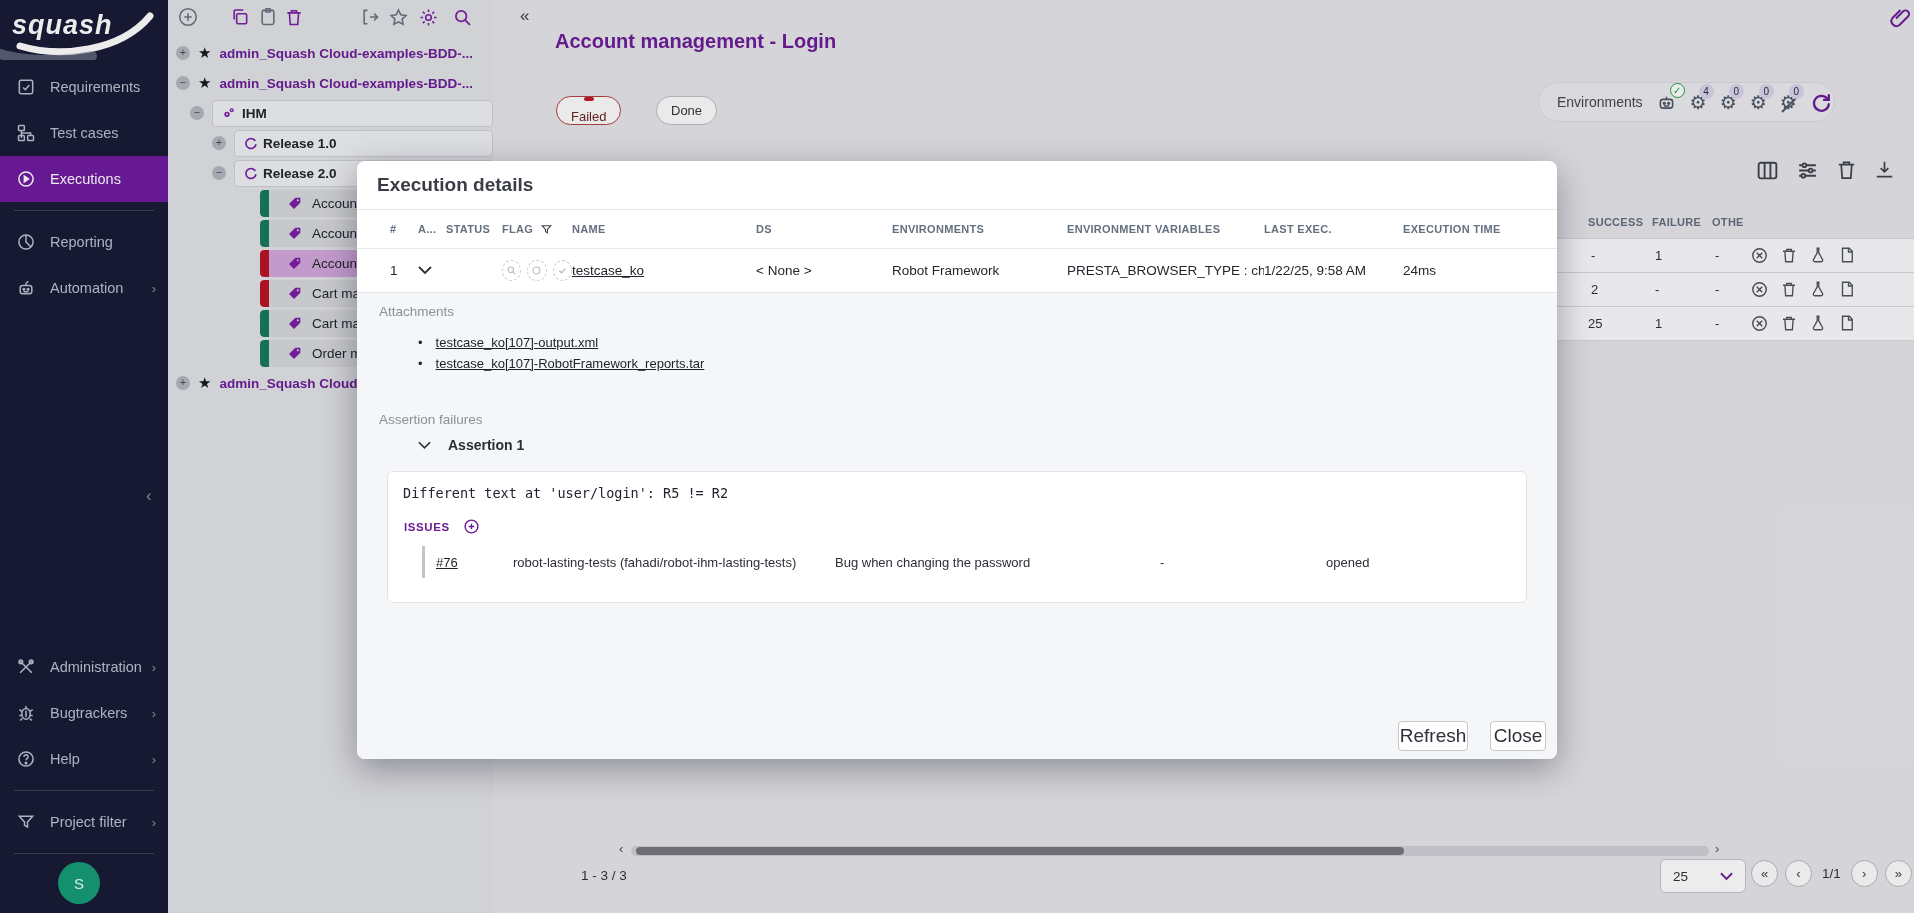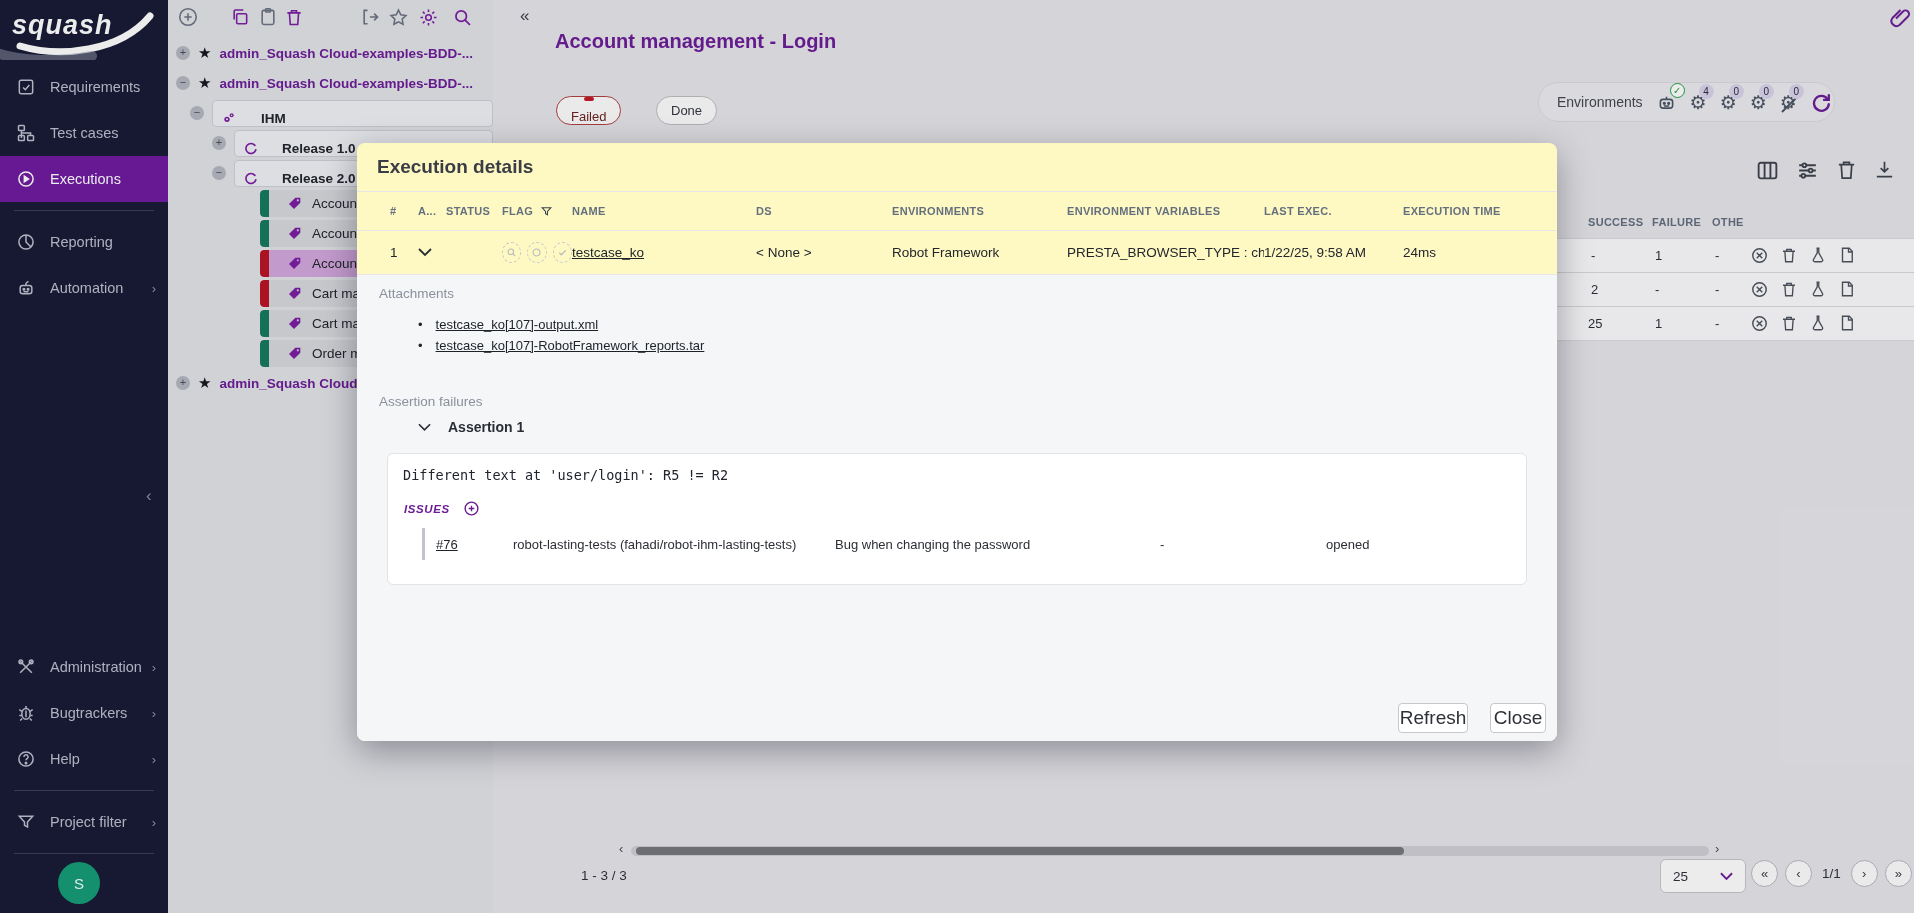--- a/index.html
+++ b/index.html
@@ -33,21 +33,21 @@
   .ttb { position:absolute; top:0; width:24px; height:24px; display:flex; align-items:center;
     justify-content:center; cursor:pointer; }
   .gray-ic { color:#6b7280; } .purp-ic { color:#7b1fa2; }
   .tree-rows { position:absolute; top:38px; left:0; right:0; }
   .trow { height:30px; display:flex; align-items:center; font-size:13.5px; color:#22252b; }
   .expander { width:14px; height:14px; border-radius:50%; background:#b3b6bf; color:#4b4e57;
     font-size:11px; line-height:13px; text-align:center; flex:0 0 14px; margin-right:8px; }
   .star { color:#15181f; font-size:15px; margin-right:8px; }
   .proj-label { color:#6c1d96; font-weight:700; white-space:nowrap; overflow:hidden; }
   .node-box { flex:1; height:27px; background:#eff0f3; border:1px solid #cfd0d6; border-radius:4px;
-    display:flex; align-items:flex-end; gap:24px; padding:0 8px; font-weight:700; white-space:nowrap; }
+    display:flex; align-items:center; gap:5px; padding:0 8px; font-weight:700; white-space:nowrap; }
   .tag-box { flex:1; height:27px; background:#d7d8dc; border-radius:4px; display:flex;
     align-items:center; gap:9px; padding:0 10px 0 0; white-space:nowrap; overflow:hidden; }
   .tag-box.selected { background:#d2a7dc; }
   .colorbar { width:9px; height:27px; border-radius:4px 0 0 4px; margin-right:9px; flex:0 0 9px; }
   .bar-green { background:#15795c; } .bar-red { background:#b91423; }
 
   
   #content { position:absolute; left:493px; top:0; width:1421px; height:913px; }
   .breadcrumb { position:absolute; left:62px; top:8px; font-size:13px; font-weight:700; color:#3f434d; }
   .back-chevrons { position:absolute; left:27px; top:6px; font-size:17px; color:#383c45; }
@@ -92,21 +92,21 @@
     border:1px solid #c5c5ca; border-radius:6px; display:flex; align-items:center;
     justify-content:space-between; padding:0 12px; font-size:13.5px; color:#2e3138; cursor:pointer; }
   .pager { position:absolute; left:1258px; top:860px; display:flex; align-items:center; gap:7px; }
   .pg-btn { width:27px; height:27px; border-radius:50%; border:1px solid #b7b7bd; background:#fdfdfd;
     color:#3a3e46; display:flex; align-items:center; justify-content:center; font-size:13px;
     cursor:pointer; }
   .pg-label { font-size:13.5px; color:#2e3138; padding:0 3px; }
 
   
   .backdrop { position:absolute; inset:0; background:rgba(18,18,30,.08); z-index:40; }
-  #modal { position:absolute; left:357px; top:143px; width:1200px; height:598px; background:#fef9c3;
+  #modal { position:absolute; left:357px; top:161px; width:1200px; height:598px; background:#ffffff;
     border-radius:8px; box-shadow:0 10px 34px rgba(10,10,25,.35); z-index:50; overflow:hidden; }
   .modal-title { position:absolute; left:20px; top:13px; font-size:19px; font-weight:700; color:#3a3d45; }
   .mtable-head { position:absolute; left:0; top:48px; right:0; height:40px; display:flex;
     align-items:center; border-top:1px solid #e7e7ea; border-bottom:1px solid #e7e7ea;
     font-size:11px; font-weight:700; color:#65707f; letter-spacing:.3px; }
   .mtable-row { position:absolute; left:0; top:88px; right:0; height:43px; display:flex;
     align-items:center; font-size:13.5px; color:#23262c; }
   .c-num{width:28px; padding-left:33px; box-sizing:content-box;} .c-auto{width:28px;}
   .c-status{width:56px;} .c-flag{width:70px;} .c-name{width:184px;} .c-ds{width:136px;}
   .c-envs{width:175px;} .c-vars{width:197px; white-space:nowrap; overflow:hidden;}
@@ -120,21 +120,21 @@
     border-top:1px solid #e7e7ea; }
   .section-label { position:absolute; left:22px; font-size:13.5px; color:#8b909b; }
   .att-item { position:absolute; left:61px; font-size:13px; color:#23262c; }
   .att-item .dot { margin-right:13px; color:#23262c; }
   .assert-head { position:absolute; left:61px; top:144px; display:flex; align-items:center; gap:17px;
     font-size:14px; font-weight:700; color:#2a2d34; cursor:pointer; }
   .assert-card { position:absolute; left:30px; top:310px; width:1140px; height:132px; background:#fff;
     border:1px solid #e2e2e7; border-radius:6px; }
   .assert-msg { position:absolute; left:15px; top:13px; font-family:"DejaVu Sans Mono", monospace;
     font-size:13.5px; color:#20242e; }
-  .issues-label { position:absolute; left:16px; top:46px; display:flex; align-items:center; gap:13px;font-style:italic; }
+  .issues-label { position:absolute; left:16px; top:46px; display:flex; align-items:center; gap:13px; }
   .issues-label span { font-size:11.5px; font-weight:700; letter-spacing:.6px; color:#6c1d96; }
   .issue-row { position:absolute; left:34px; right:14px; top:74px; height:32px; display:flex;
     align-items:center; font-size:13px; color:#2c2f36; border-left:3px solid #c3c3ca; padding-left:11px; }
   .i-id{width:77px;} .i-proj{width:322px;} .i-sum{width:325px;} .i-ass{width:166px;} .i-st{flex:1;}
   .modal-btn { position:absolute; top:559px; height:30px; background:#fff; border:1px solid #c7c7cc;
     border-radius:4px; font-size:19px; color:#2e3138; display:flex; align-items:center;
     justify-content:center; cursor:pointer; font-family:"Liberation Sans", sans-serif; }
   .paperclip { position:absolute; left:1395px; top:5px; color:#6c1d96; cursor:pointer; }
 </style>
 </head>

